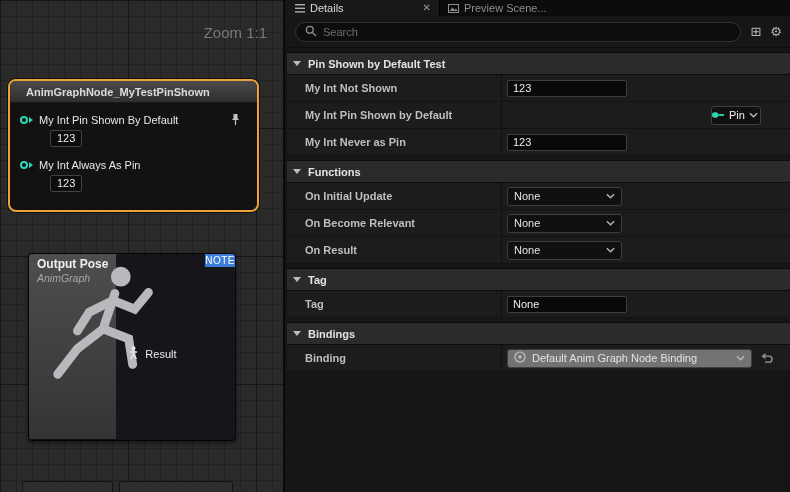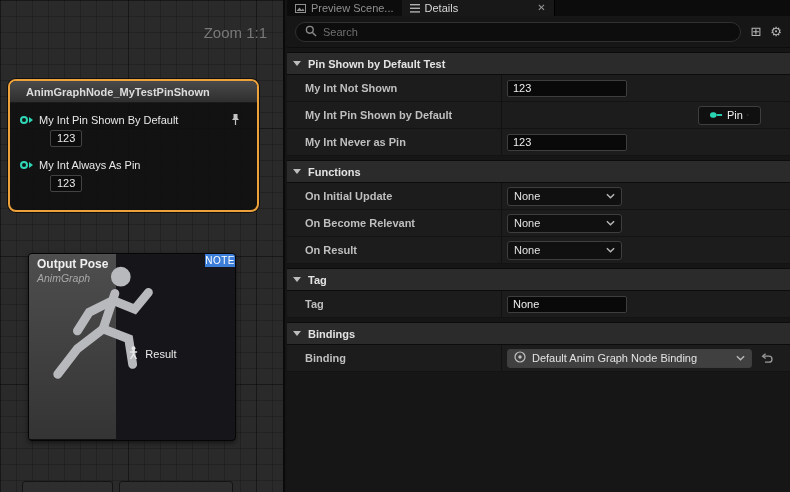--- a/index.html
+++ b/index.html
@@ -81,24 +81,24 @@
 
   .row { height:27px; display:flex; background:#1c1c1c; border-bottom:1px solid #131313; }
   .row .name { width:215px; display:flex; align-items:center; padding-left:18px; color:#bfbfbf;
     border-right:1px solid #111;font-weight:bold; }
   .row .val { flex:1; display:flex; align-items:center; padding-left:5px; }
 
   .text-input { width:120px; height:17px; background:#090909; border:1px solid #3e3e3e;
     border-radius:2px; color:#ededed; padding:0 5px; font-family:inherit; font-size:11px; outline:none; }
   .combo { width:115px; height:19px; background:#101010; border:1px solid #3e3e3e; border-radius:3px;
     display:flex; align-items:center; justify-content:space-between; padding:0 6px; color:#e3e3e3; }
-  .pin-btn { margin-left:auto; margin-right:29px; width:63px; height:19px; background:#101010;
+  .pin-btn { margin-left:auto; margin-right:29px; width:50px; height:19px; background:#101010;
     border:1px solid #3e3e3e; border-radius:3px; display:flex; align-items:center; gap:4px;
-    padding:0 11px; color:#efefef; }
-  .binding-combo { width:245px; height:19px; background:#404040; border:1px solid #3e3e3e;
+    padding:0 0; color:#efefef; }
+  .binding-combo { width:245px; height:19px; background:#737373; border:1px solid #3e3e3e;
     border-radius:3px; display:flex; align-items:center; gap:6px; padding:0 6px; color:#e3e3e3; }
   .binding-combo .lbl { flex:1; white-space:nowrap; overflow:hidden; }
   .reset-btn { margin-left:9px; display:inline-flex; }
 </style>
 </head>
 <body>
 
 <div class="app">
 
   <div class="graph-panel">
@@ -166,42 +166,42 @@
       <div class="note-bar">NOTE</div>
     </div>
 
     <div class="partial-node p1"></div>
     <div class="partial-node p2"></div>
   </div>
 
   <div class="details-panel">
 
     <div class="tab-bar">
-      <div class="tab">
-        <span class="tab-icon">
-          <svg width="11" height="9" viewBox="0 0 11 9">
-              <rect x="0.5" y="0.5" width="10" height="8" fill="none" stroke="#8f8f8f"></rect>
-              <path d="M1.5 7 L4.5 3.5 L6.5 6 L8 4.5 L9.5 7 Z" fill="#8f8f8f"></path>
-            </svg>
-        </span>
-        <span>Preview Scene...</span>
-      </div>
       <div class="tab active">
         <span class="tab-icon">
           <svg width="10" height="9" viewBox="0 0 10 9">
               <g fill="#b0b0b0">
                 <rect y="0" width="10" height="1.4"></rect>
                 <rect y="3.6" width="10" height="1.4"></rect>
                 <rect y="7.2" width="10" height="1.4"></rect>
               </g>
             </svg>
         </span>
         <span>Details</span>
         <span class="tab-close">✕</span>
       </div>
+      <div class="tab">
+        <span class="tab-icon">
+          <svg width="11" height="9" viewBox="0 0 11 9">
+              <rect x="0.5" y="0.5" width="10" height="8" fill="none" stroke="#8f8f8f"></rect>
+              <path d="M1.5 7 L4.5 3.5 L6.5 6 L8 4.5 L9.5 7 Z" fill="#8f8f8f"></path>
+            </svg>
+        </span>
+        <span>Preview Scene...</span>
+      </div>
     </div>
 
     <div class="search-row">
       <div class="search-box">
         <span>
           <svg width="12" height="12" viewBox="0 0 12 12">
               <circle cx="4.8" cy="4.8" r="3.4" fill="none" stroke="#8a8a8a" stroke-width="1.4"></circle>
               <line x1="7.4" y1="7.4" x2="11" y2="11" stroke="#8a8a8a" stroke-width="1.4"></line>
             </svg>
         </span>

